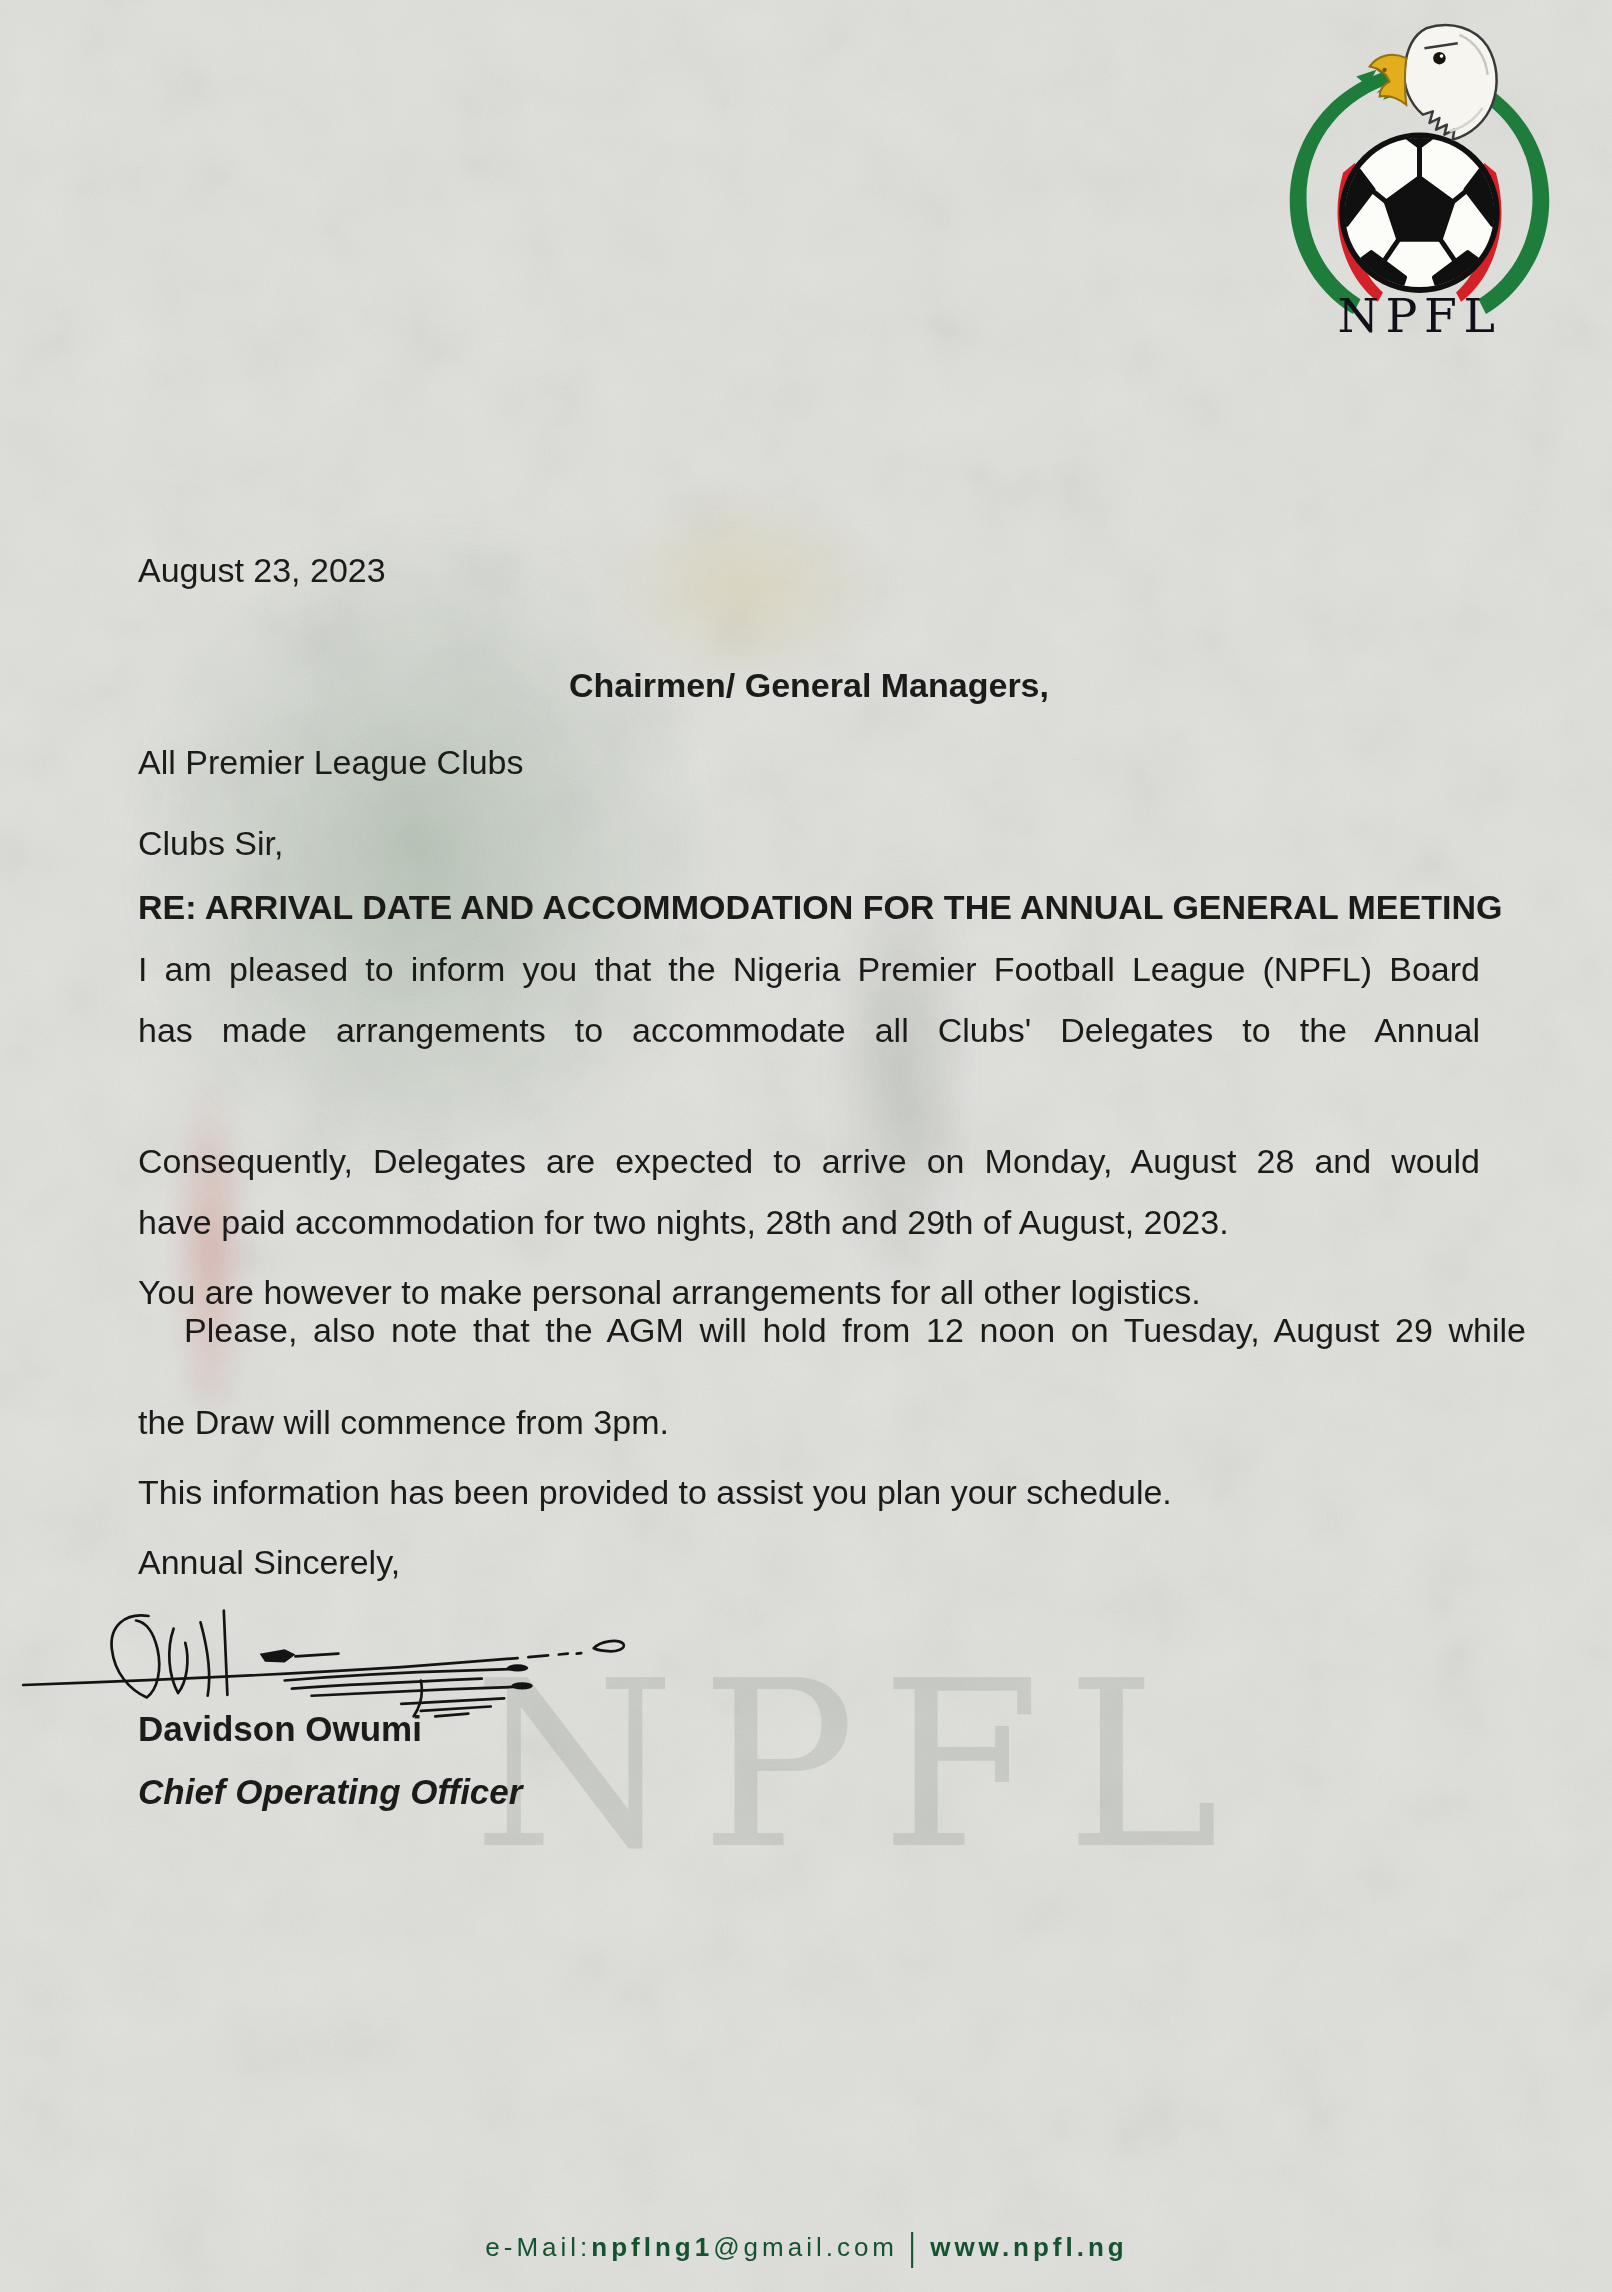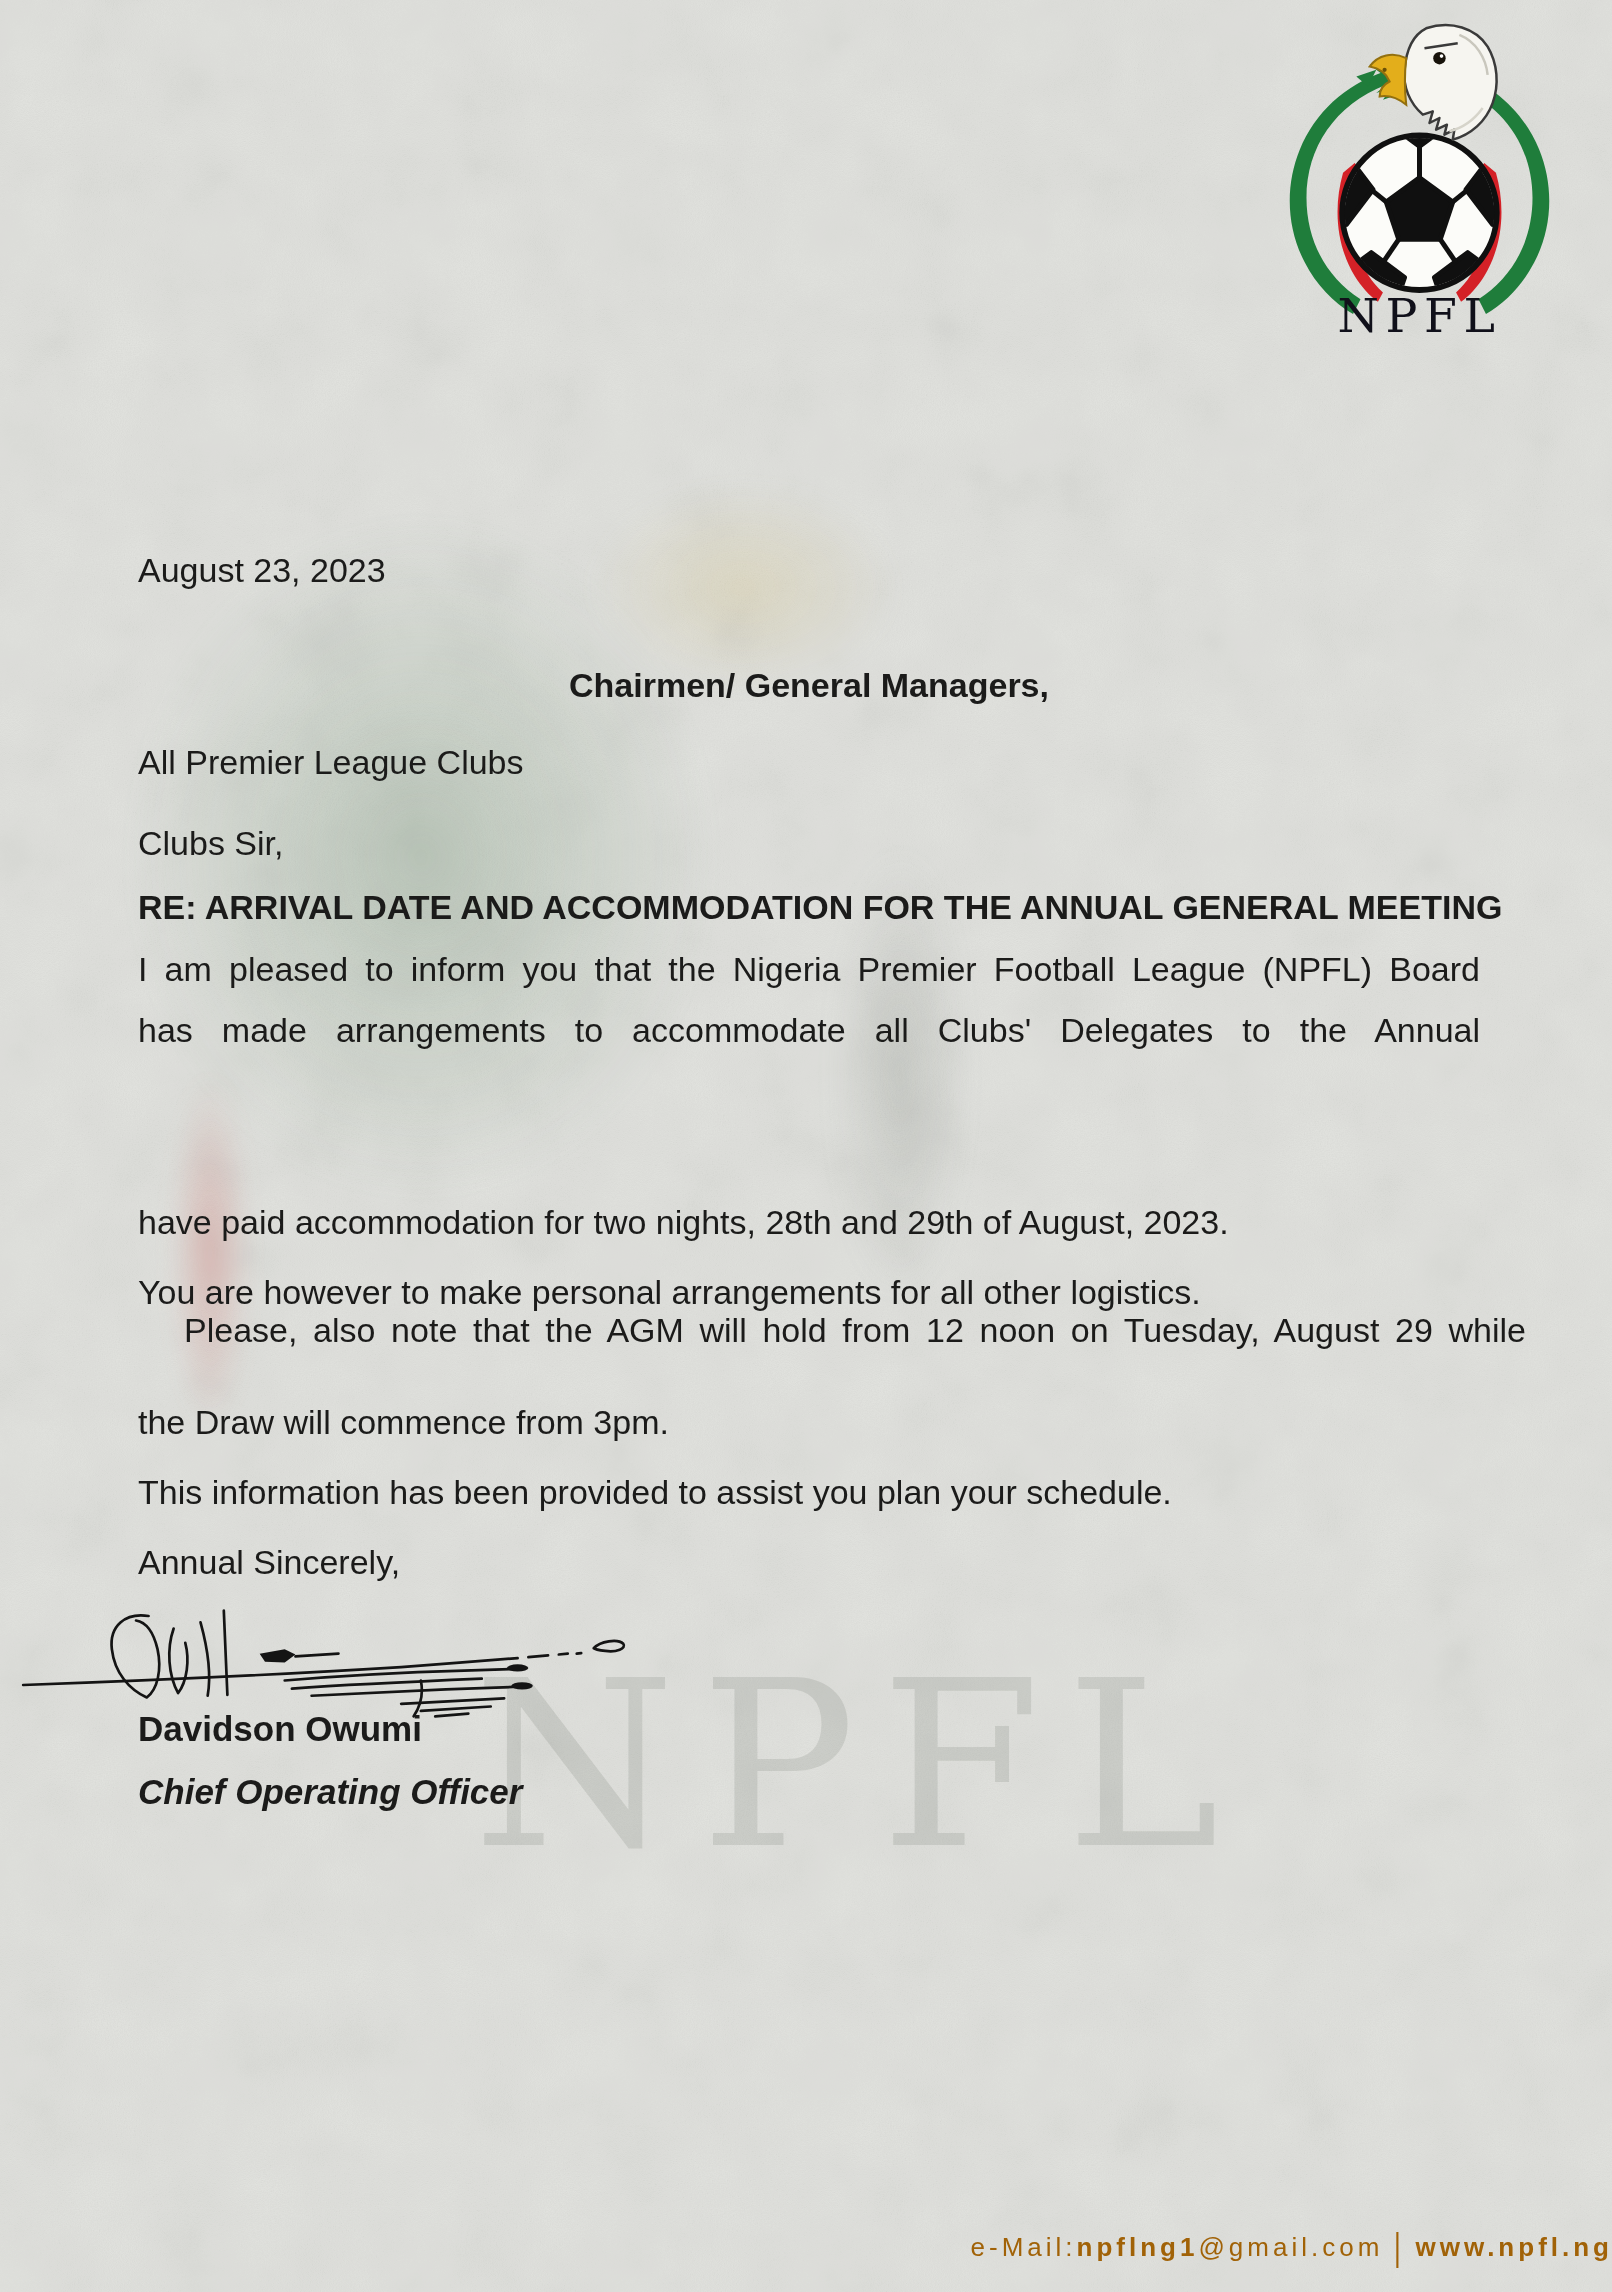--- a/index.html
+++ b/index.html
@@ -42,22 +42,22 @@
   .b{font-weight:bold;}
   .bi{font-weight:bold;font-style:italic;}
   .nowrap{white-space:nowrap;}
   
   .sig{position:absolute;left:16px;top:1600px;width:627px;height:118px;}
   .sig path{fill:none;stroke:#141414;stroke-width:3;stroke-linecap:round;stroke-linejoin:round;}
   .sig .fillp{fill:#141414;stroke:none;}
   
   .f1{position:absolute;left:0;top:2198px;width:100%;text-align:center;
       font-size:27px;font-weight:bold;letter-spacing:4px;color:#2b2b29;}
-  .f2{position:absolute;left:0;top:2232px;width:100%;text-align:right;
-      font-size:26px;letter-spacing:4px;color:#a16207;}
+  .f2{position:absolute;left:0;top:2232px;width:100%;text-align:center;
+      font-size:26px;letter-spacing:4px;color:#14532d;}
   .f2 .light{font-weight:400;}
   .f2 .bold{font-weight:bold;}
   .sep{display:inline-block;transform:scaleY(1.5);margin:0 10.7px;font-weight:400;}
 </style>
 </head>
 <body>
 
 <div class="page">
 
   <div class="blob blob-green"></div>
@@ -135,20 +135,21 @@
 
   <div class="tl b" style="top:665px;text-align:center;">Chairmen/ General Managers,</div>
   <div class="tl" style="top:742px;">All Premier League Clubs</div>
   <div class="tl" style="top:823px;">Clubs Sir,</div>
 
   <div class="tl b nowrap" style="top:887px;">RE: ARRIVAL DATE AND ACCOMMODATION FOR THE ANNUAL GENERAL MEETING</div>
 
   <div class="tl just" style="top:949px;">I am pleased to inform you that the Nigeria Premier Football League (NPFL) Board</div>
   <div class="tl just" style="top:1010px;">has made arrangements to accommodate all Clubs' Delegates to the Annual</div>
 
+  <div class="tl just" style="top:1141px;">Consequently, Delegates are expected to arrive on Monday, August 28 and would</div>
   <div class="tl" style="top:1202px;">have paid accommodation for two nights, 28th and 29th of August, 2023.</div>
 
   <div class="tl" style="top:1272px;">You are however to make personal arrangements for all other logistics.</div>
 
   <div class="tl just" style="top:1310px;margin-left:46px;">Please, also note that the AGM will hold from 12 noon on Tuesday, August 29 while</div>
   <div class="tl" style="top:1402px;">the Draw will commence from 3pm.</div>
 
   <div class="tl" style="top:1472px;">This information has been provided to assist you plan your schedule.</div>
 
   <div class="tl" style="top:1542px;">Annual Sincerely,</div>

